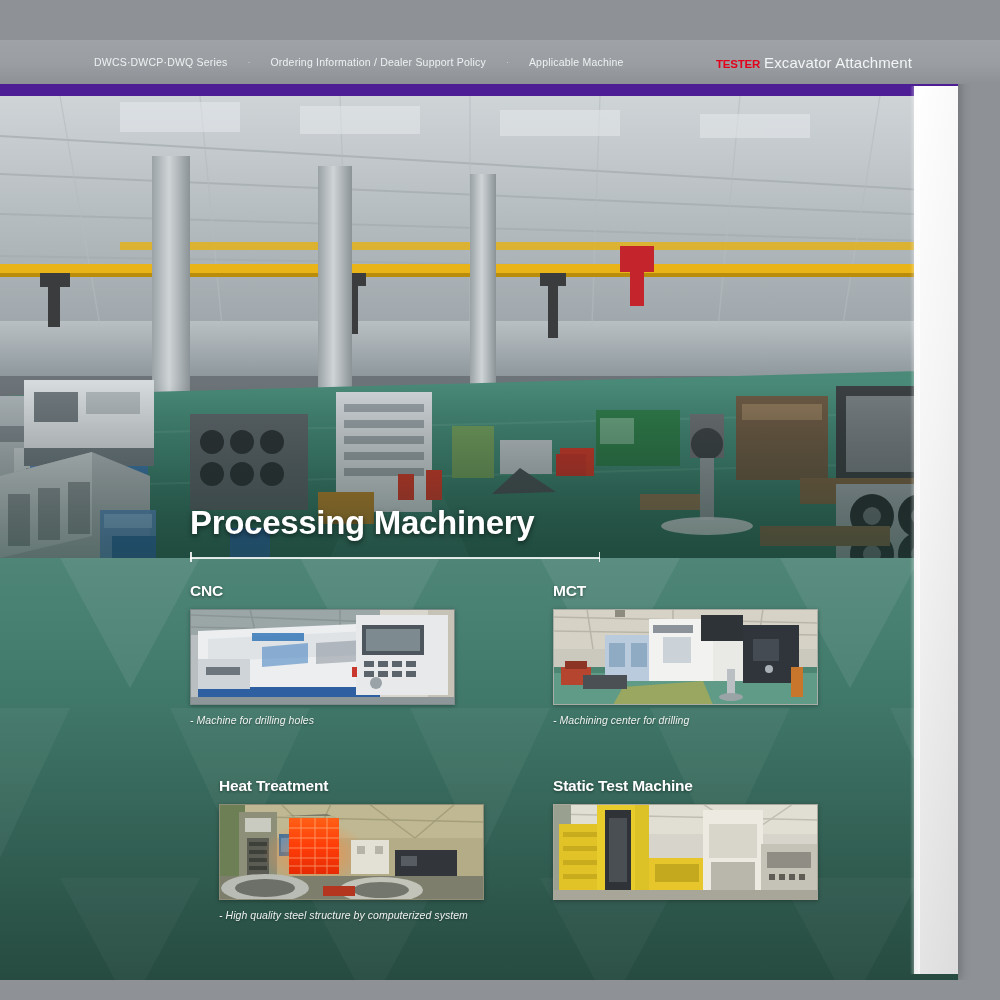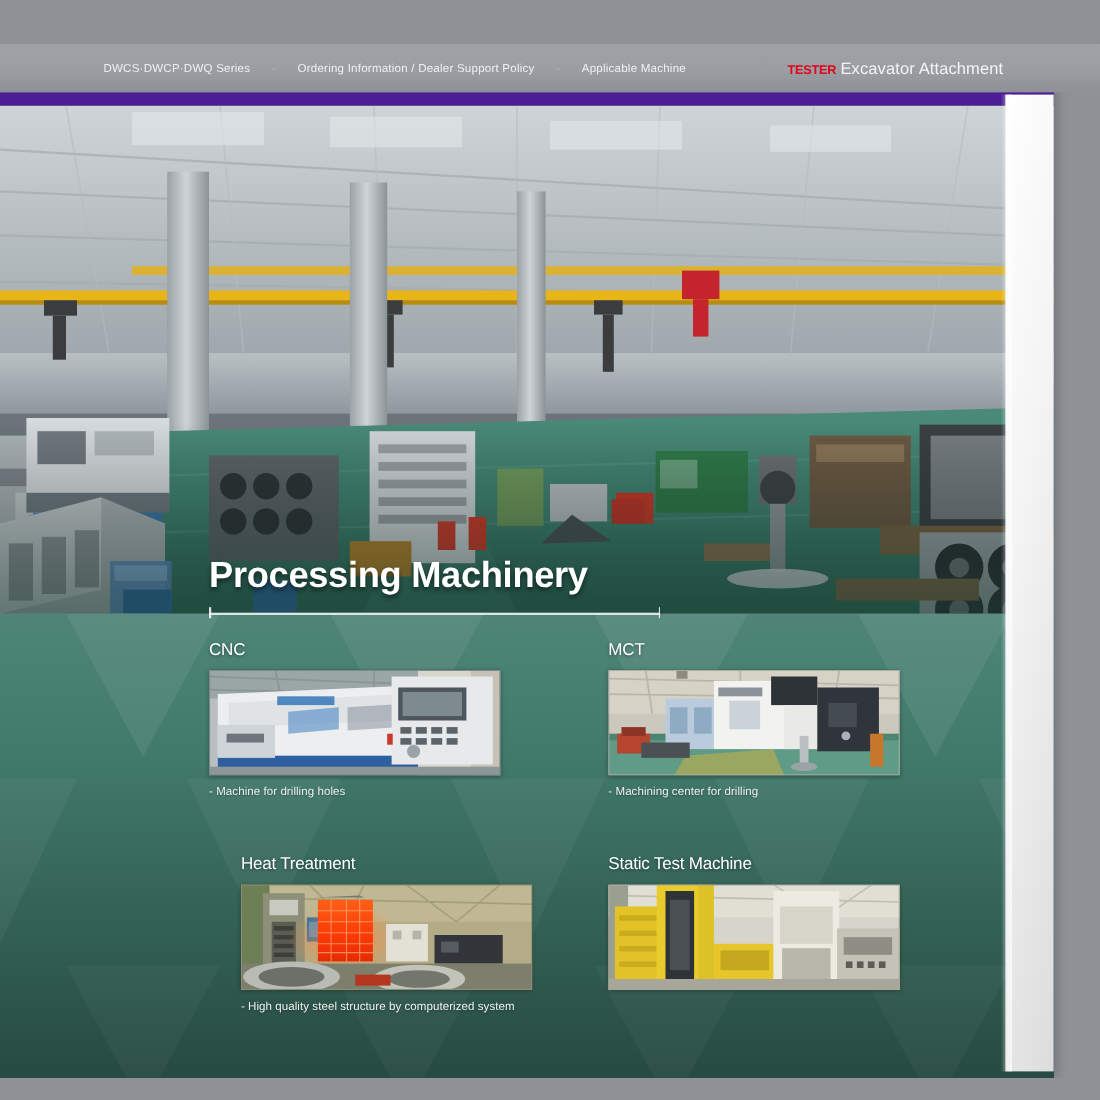--- a/index.html
+++ b/index.html
@@ -54,26 +54,26 @@
                        background:rgba(255,255,255,.85); }
 
   
   .body-green{ position:absolute; left:0; top:530px; width:958px; height:450px;
                background:linear-gradient(180deg,#4e8576 0%,#417a6b 28%,#2f5a4e 72%,#24463c 100%);
                overflow:hidden; }
   .chevrons{ position:absolute; inset:0; opacity:.13; }
 
   
   .card{ position:absolute; }
-  .card h3{ font-size:15.5px; font-weight:normal; color:#ffffff; letter-spacing:-.2px;
+  .card h3{ font-size:15.5px; font-weight:bold; color:#ffffff; letter-spacing:-.2px;
             text-shadow:0 1px 3px rgba(0,0,0,.45); margin-bottom:9px; }
   .photo{ width:265px; height:96px; overflow:hidden; display:block;
           box-shadow:0 1px 4px rgba(0,0,0,.3); background:#3b4c4a; }
   .photo svg{ display:block; width:100%; height:100%; }
-  .cap{ margin-top:7px; }
+  .cap{ margin-top:7px;font-style:italic; }
   .cap p{ font-size:10.5px; color:#eef2f0; line-height:1.55; letter-spacing:.05px;
           text-shadow:0 1px 2px rgba(0,0,0,.35); }
 
   .c1{ left:190px; top:554px; }
   .c2{ left:553px; top:554px; }
   .c3{ left:190px; top:749px;padding-left:29px; }
   .c4{ left:553px; top:749px; }
   .grey-bottom{ position:absolute; left:0; bottom:0; width:1000px; height:20px;
                 background:#8e9296; z-index:35; }
 </style>

